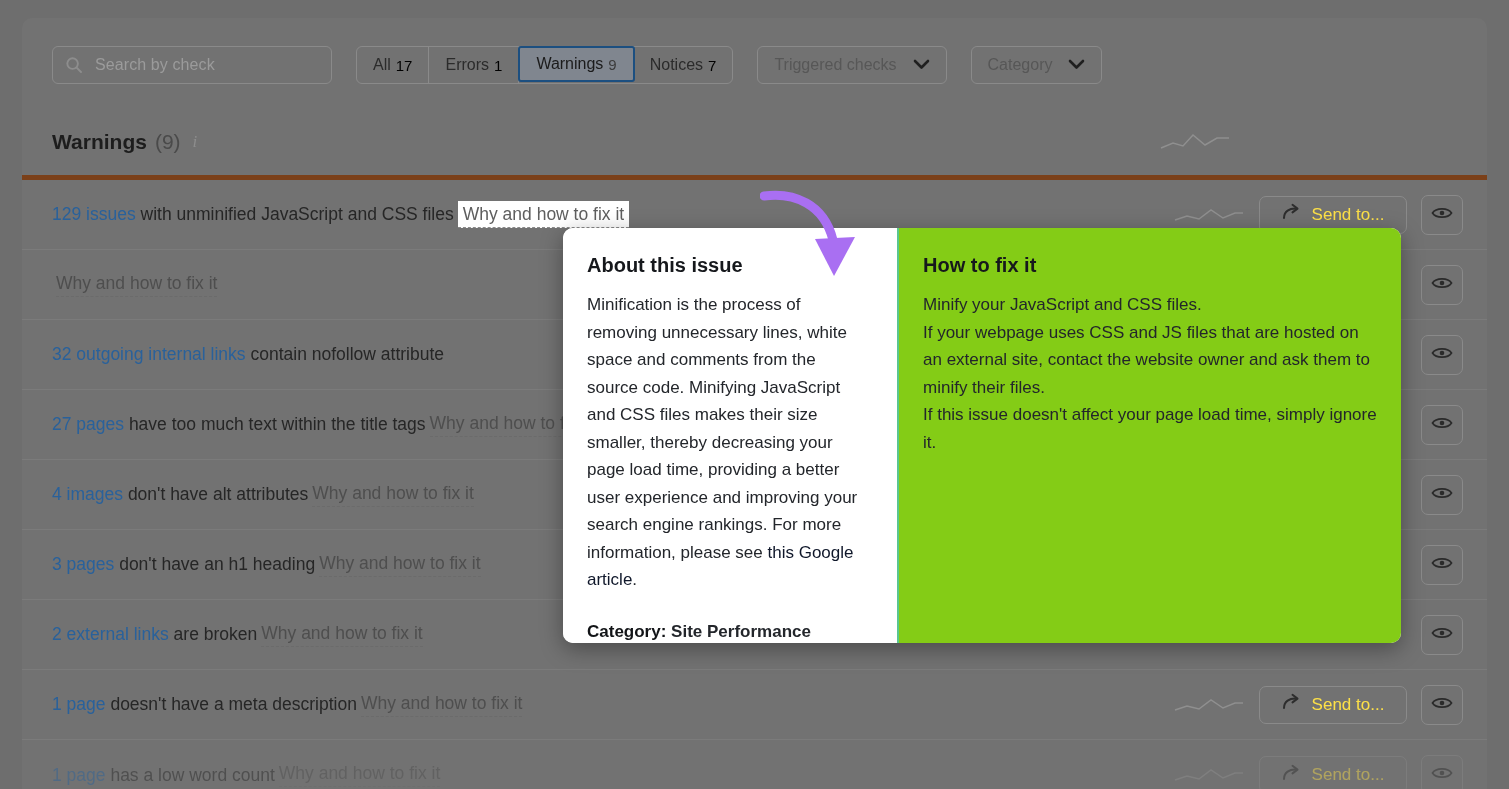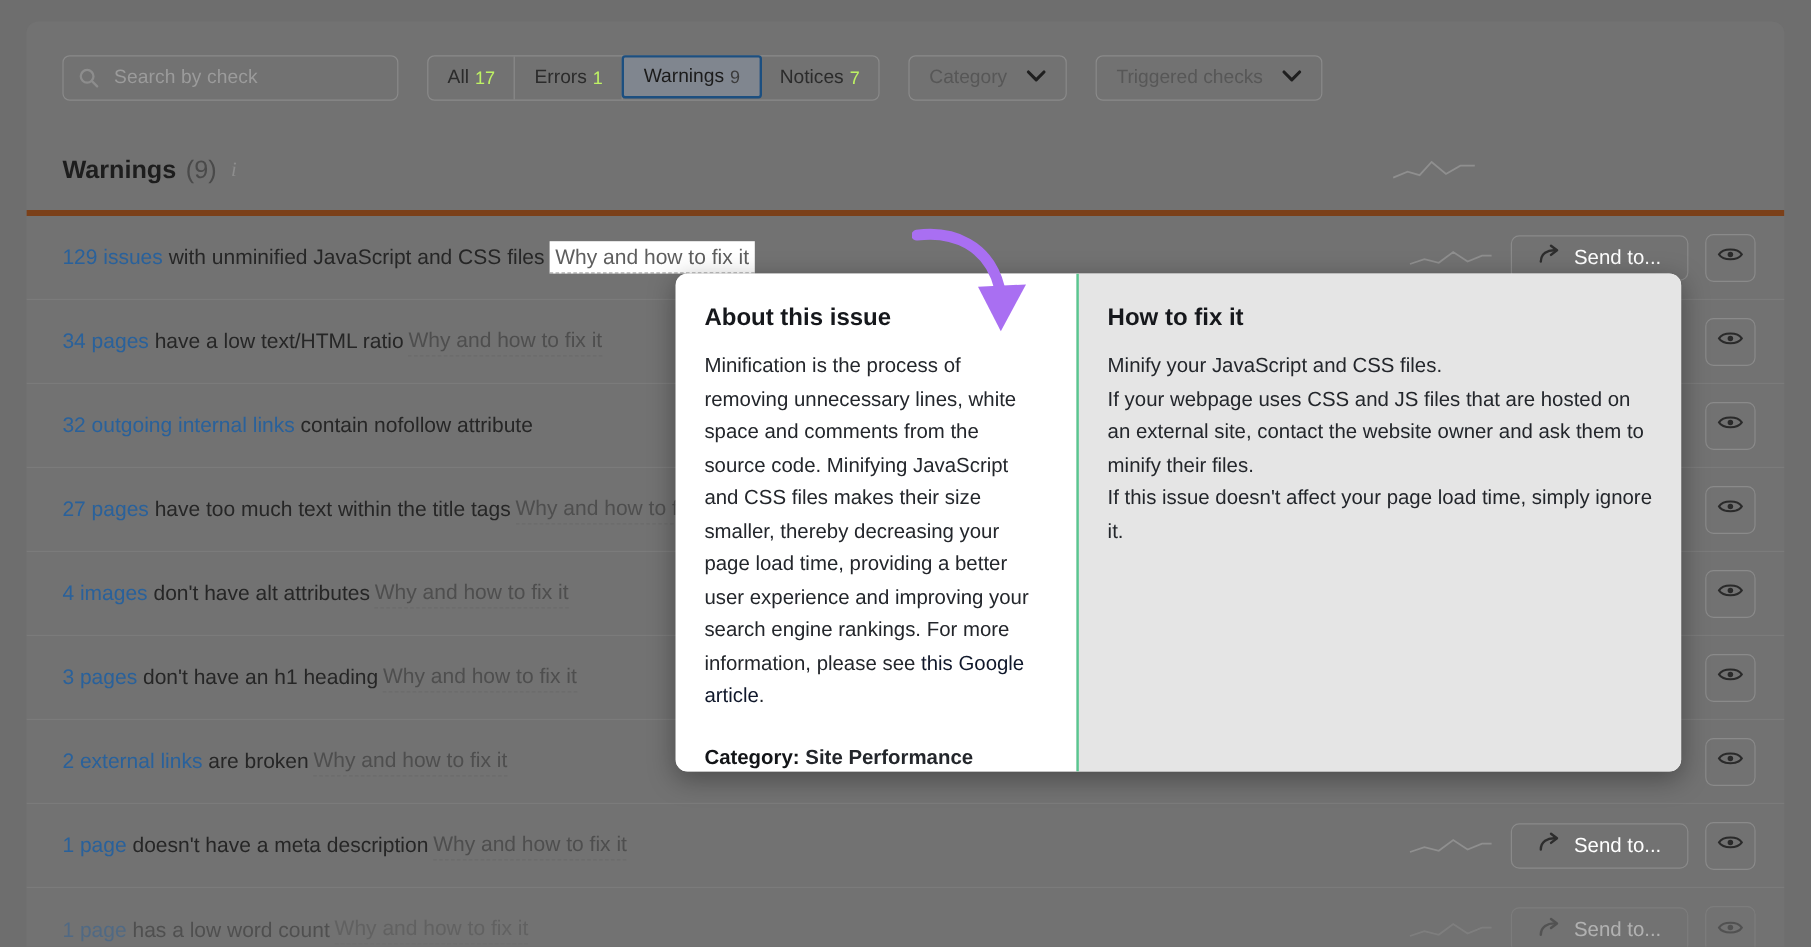--- a/index.html
+++ b/index.html
@@ -71,21 +71,21 @@
     gap: 5px;
     padding: 0 16px;
     font-size: 16px;
     color: #2b2b2b;
     border-right: 1px solid #8a8a8a;
     box-sizing: border-box;
     height: 100%;
     white-space: nowrap;
   }
   .seg:last-child { border-right: none; }
-  .seg .cnt { color: #bef264; font-size: 15px; }
+  .seg .cnt { color: #000000; font-size: 15px; }
   .seg.selected {
     background: #80868f;
     border: 2px solid #1c4f80;
     border-radius: 3px;
     margin: -1px -1px;
     position: relative;
     z-index: 2;
     color: #1b1b1b;
   }
   .seg.selected .cnt { color: #3c3c3c; }
@@ -180,21 +180,21 @@
   .sendto {
     height: 38px;
     min-width: 148px;
     border: 1px solid #8a8a8a;
     border-radius: 7px;
     display: flex;
     align-items: center;
     justify-content: center;
     gap: 10px;
     font-size: 17px;
-    color: #ffffff;
+    color: #fde047;
     padding: 0 14px;
     box-sizing: border-box;
     white-space: nowrap;
   }
   .eyebtn {
     width: 40px;
     height: 38px;
     border: 1px solid #8a8a8a;
     border-radius: 7px;
     display: flex;
@@ -217,21 +217,21 @@
     background: #ffffff;
   }
   .pp-left {
     width: 334px;
     background: #ffffff;
     padding: 26px 26px 20px 24px;
     box-sizing: border-box;
   }
   .pp-right {
     flex: 1;
-    background: #e5e5e5;
+    background: #84cc16;
     border-left: 2px solid #59c68f;
     padding: 26px 24px 20px 24px;
     box-sizing: border-box;
   }
   .pp-title {
     font-size: 20px;
     font-weight: bold;
     color: #16181c;
     margin: 0 0 14px 0;
   }
@@ -289,30 +289,30 @@
         <span>Warnings</span>
         <span class="cnt">9</span>
       </div>
       <div class="seg">
         <span>Notices</span>
         <span class="cnt">7</span>
       </div>
     </div>
 
     <div class="dropdown">
-      <span>Category</span>
+      <span>Triggered checks</span>
       <span>
         <svg width="17" height="11" viewBox="0 0 17 11">
           <polyline points="2,2 8.5,8.5 15,2" fill="none" stroke="#1f1f1f" stroke-width="2.6" stroke-linecap="round" stroke-linejoin="round"></polyline>
         </svg>
       </span>
     </div>
 
     <div class="dropdown">
-      <span>Triggered checks</span>
+      <span>Category</span>
       <span>
         <svg width="17" height="11" viewBox="0 0 17 11">
           <polyline points="2,2 8.5,8.5 15,2" fill="none" stroke="#1f1f1f" stroke-width="2.6" stroke-linecap="round" stroke-linejoin="round"></polyline>
         </svg>
       </span>
     </div>
   </div>
 
   <div class="section-head">
     <span class="section-title">Warnings</span>
@@ -350,21 +350,20 @@
             <svg width="22" height="16" viewBox="0 0 22 16">
               <path d="M1.5 8 C5 2.5 17 2.5 20.5 8 C17 13.5 5 13.5 1.5 8 Z" fill="none" stroke="#2a2a2a" stroke-width="1.7"></path>
               <circle cx="11" cy="8" r="2.3" fill="#2a2a2a"></circle>
             </svg>
           </span>
         </span>
       </span>
     </div>
 
     <div class="row">
-      <span class="row-text"><span class="lnk">34 pages</span><span> have a low text/HTML ratio</span></span>
       <span class="fixlink">Why and how to fix it</span>
       <span class="row-right">
         <span class="eyebtn">
           <span>
             <svg width="22" height="16" viewBox="0 0 22 16">
               <path d="M1.5 8 C5 2.5 17 2.5 20.5 8 C17 13.5 5 13.5 1.5 8 Z" fill="none" stroke="#2a2a2a" stroke-width="1.7"></path>
               <circle cx="11" cy="8" r="2.3" fill="#2a2a2a"></circle>
             </svg>
           </span>
         </span>

